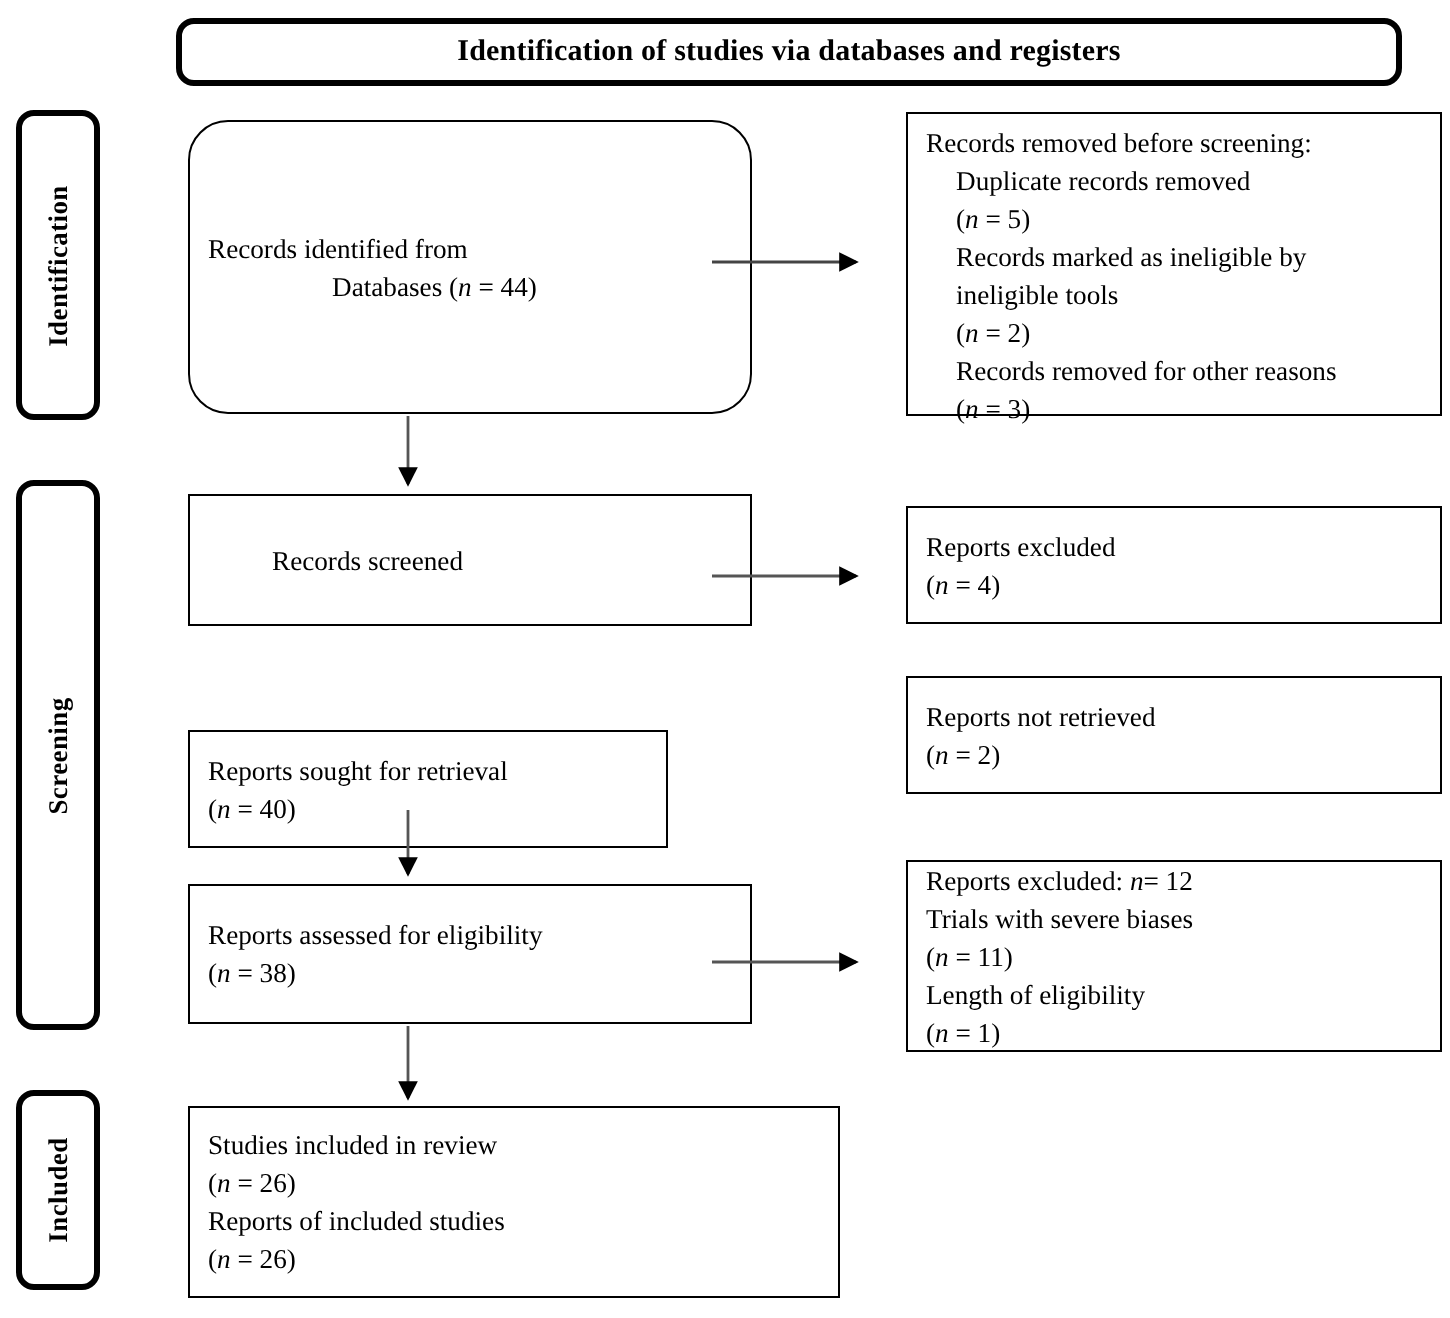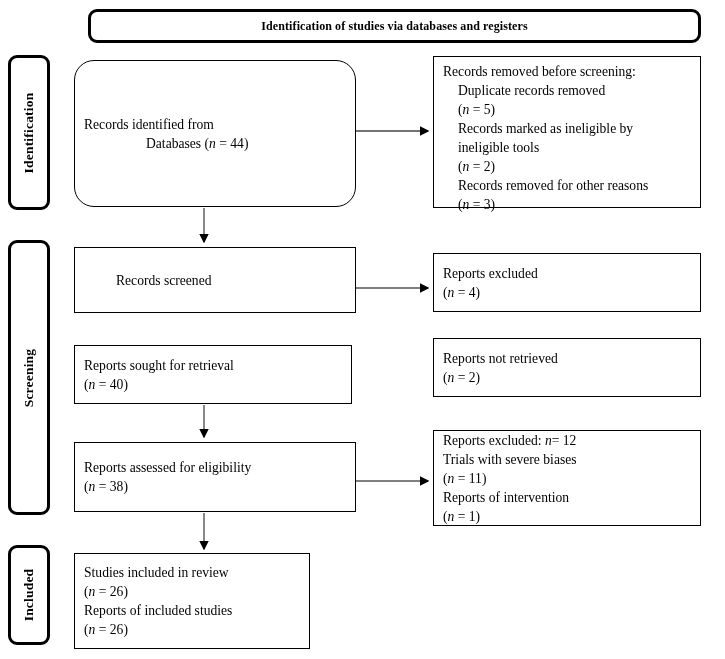--- a/index.html
+++ b/index.html
@@ -28,21 +28,21 @@
     height: 34px;
     border: 3px solid #000000;
     border-radius: 9px;
     box-sizing: border-box;
     display: flex;
     align-items: center;
     justify-content: center;
     background: #ffffff;
   }
   .banner-text {
-    font-size: 12px;
+    font-size: 15px;
     font-weight: bold;
     letter-spacing: 0.1px;
     white-space: nowrap;
   }
 
   
   .stage {
     position: absolute;
     left: 8px;
     width: 42px;
@@ -67,20 +67,21 @@
 
   
   .box {
     position: absolute;
     border: 1.6px solid #000000;
     box-sizing: border-box;
     background: #ffffff;
     display: flex;
     flex-direction: column;
     justify-content: center;
+    margin-left: 20px;
   }
   .box .lines {
     padding: 0 9px;
   }
   .line {
     font-size: 13.6px;
     line-height: 19px;
     white-space: nowrap;
   }
   .line.indent-1 { padding-left: 15px; }
@@ -88,23 +89,23 @@
   .box.top-aligned {
     justify-content: flex-start;
   }
   .box.top-aligned .lines { padding-top: 5px; }
 
   em { font-style: italic; }
 
   
   #box-identified      { left: 74px; top: 60px;  width: 282px; height: 147px; border-radius: 20px; }
   #box-screened        { left: 74px; top: 247px; width: 282px; height: 66px; padding-left: 32px; }
-  #box-sought          { left: 74px; top: 345px; width: 278px; height: 59px; }
+  #box-sought          { left: 74px; top: 365px; width: 240px; height: 59px; }
   #box-assessed        { left: 74px; top: 442px; width: 282px; height: 70px; }
-  #box-included        { left: 74px; top: 553px; width: 236px; height: 96px; }
+  #box-included        { left: 74px; top: 553px; width: 326px; height: 96px; }
 
   
   #box-removed         { left: 433px; top: 56px;  width: 268px; height: 152px; }
   #box-rec-excluded    { left: 433px; top: 253px; width: 268px; height: 59px; }
   #box-not-retrieved   { left: 433px; top: 338px; width: 268px; height: 59px; }
   #box-rep-excluded    { left: 433px; top: 430px; width: 268px; height: 96px; }
 
   
   .arrow-svg {
     position: absolute;
@@ -186,21 +187,21 @@
       <div class="line">Reports assessed for eligibility</div>
       <div class="line">(<em>n</em> = 38)</div>
     </div>
   </div>
 
   <div class="box" id="box-rep-excluded">
     <div class="lines">
       <div class="line">Reports excluded: <em>n</em>= 12</div>
       <div class="line">Trials with severe biases</div>
       <div class="line">(<em>n</em> = 11)</div>
-      <div class="line">Reports of intervention</div>
+      <div class="line">Length of eligibility</div>
       <div class="line">(<em>n</em> = 1)</div>
     </div>
   </div>
 
   <div class="box" id="box-included">
     <div class="lines">
       <div class="line">Studies included in review</div>
       <div class="line">(<em>n</em> = 26)</div>
       <div class="line">Reports of included studies</div>
       <div class="line">(<em>n</em> = 26)</div>

